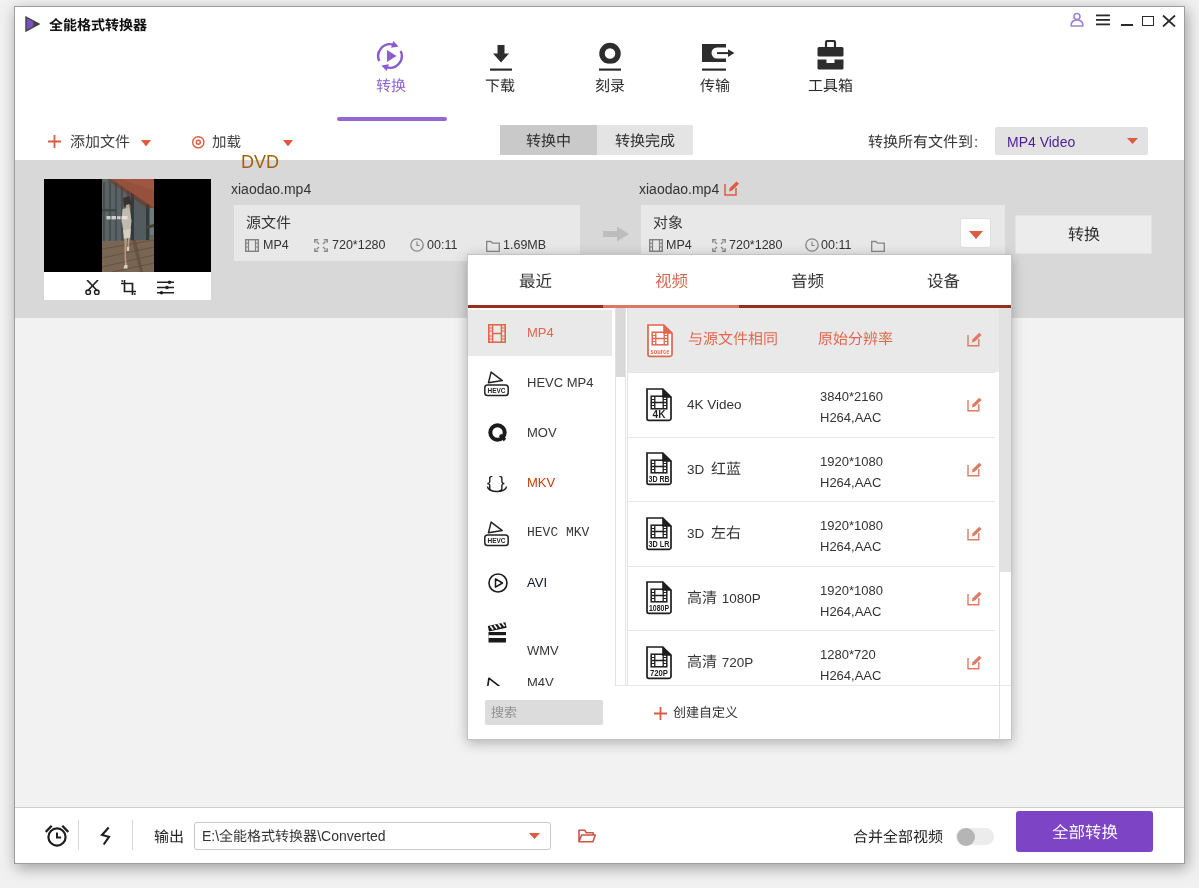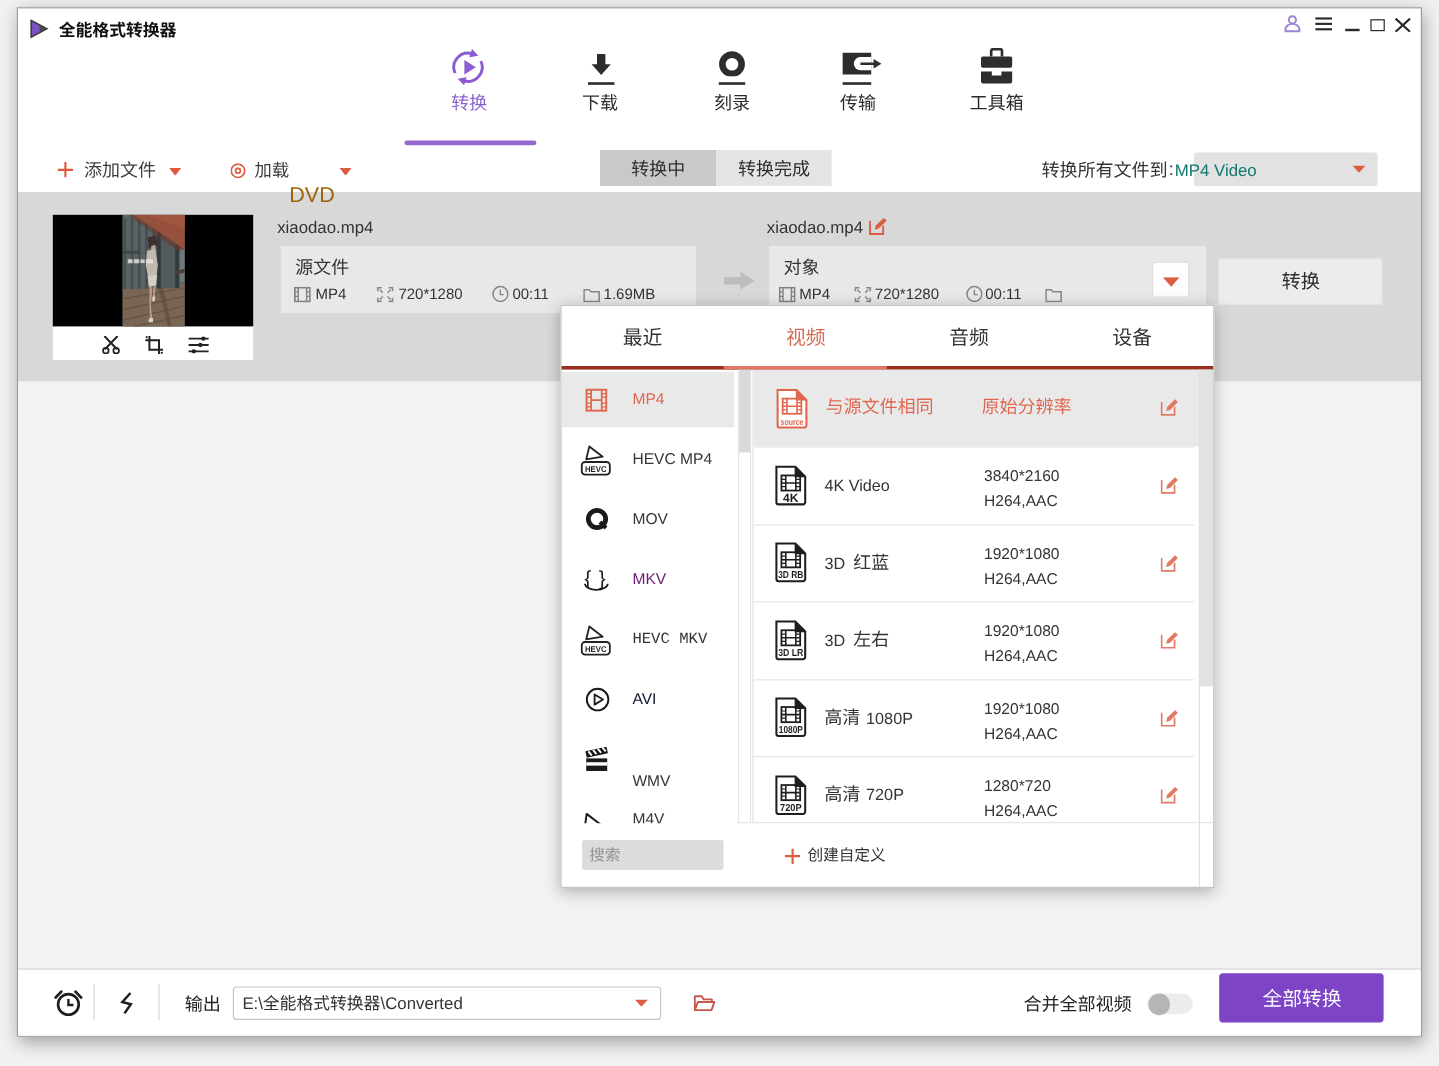--- a/index.html
+++ b/index.html
@@ -227,21 +227,21 @@
       <use href="#c6362" x="1000"></use>
       <use href="#c6240" x="2000"></use>
       <use href="#c6709" x="3000"></use>
       <use href="#c6587" x="4000"></use>
       <use href="#c4ef6" x="5000"></use>
       <use href="#c5230" x="6000"></use>
     </g>
   </svg>
 <div class="lt" style="left:974px;top:134px;font-size:15px;color:#333;">:</div>
 <div class="ab" style="left:995px;top:127px;width:153px;height:28px;background:#e2e2e2;border-radius:2px"></div>
-<div class="lt" style="left:979px;top:135px;font-size:14px;color:#0f766e;">MP4 Video</div>
+<div class="lt" style="left:1007px;top:135px;font-size:14px;color:#4c1d95;">MP4 Video</div>
 <svg class="ab" style="left:1127px;top:138px" width="11" height="6">
     <path d="M0,0 L11,0 L5.5,6 Z" fill="#dd5b41"></path>
   </svg>
 <div class="ab" style="left:44px;top:179px;width:167px;height:121px;background:#fff"></div>
 <div class="ab" style="left:44px;top:179px;width:167px;height:93px;background:#000"></div>
 <svg class="ab" style="left:102px;top:179px" width="52" height="93">
     <rect width="52" height="93" fill="#5e6668"></rect>
     <rect x="0" y="2" width="30" height="62" fill="#5a6466"></rect>
     <path d="M2,3 L2,63 M8,3 L8,63 M14,3 L14,63 M20,3 L20,63 M26,3 L26,63" stroke="#48504f" stroke-width="2.2"></path>
     <rect x="0" y="30" width="15" height="2.5" fill="#3f4645"></rect>
@@ -481,21 +481,21 @@
       </g>
       <rect x="0.5" y="9" width="17.5" height="10.5" fill="#1a1a1a"></rect>
       <rect x="0.5" y="12.2" width="17.5" height="2.8" fill="#fff"></rect>
     </svg>
     <svg style="position:absolute;left:17px;top:364px;overflow:visible" width="24" height="22">
       <path d="M4,20 L4,7 L19,15.5 Z" fill="none" stroke="#1a1a1a" stroke-width="1.6" stroke-linejoin="round" transform="rotate(8 10 13)"></path>
     </svg>
     <div style="position:absolute;left:60px;top:18px;font-size:13px;line-height:14px;color:#e0664d;font-family:'Liberation Sans',sans-serif">MP4</div>
     <div style="position:absolute;left:60px;top:68px;font-size:13px;line-height:14px;color:#363636;font-family:'Liberation Sans',sans-serif">HEVC MP4</div>
     <div style="position:absolute;left:60px;top:118px;font-size:13px;line-height:14px;color:#363636;font-family:'Liberation Sans',sans-serif">MOV</div>
-    <div style="position:absolute;left:60px;top:168px;font-size:13px;line-height:14px;color:#701a75;font-family:'Liberation Sans',sans-serif">MKV</div>
+    <div style="position:absolute;left:60px;top:168px;font-size:13px;line-height:14px;color:#c2410c;font-family:'Liberation Sans',sans-serif">MKV</div>
     <div style="position:absolute;left:60px;top:218px;font-size:13px;line-height:14px;color:#363636;font-family:Liberation Mono, monospace">HEVC MKV</div>
     <div style="position:absolute;left:60px;top:268px;font-size:13px;line-height:14px;color:#0f172a;font-family:'Liberation Sans',sans-serif">AVI</div>
     <div style="position:absolute;left:60px;top:336px;font-size:13px;line-height:14px;color:#363636;font-family:'Liberation Sans',sans-serif">WMV</div>
     <div style="position:absolute;left:60px;top:368px;font-size:13px;line-height:14px;color:#363636;font-family:'Liberation Sans',sans-serif">M4V</div>
   </div>
 <div class="ab" style="left:615px;top:308px;width:1px;height:377px;background:#e3e3e3"></div>
 <div class="ab" style="left:625px;top:308px;width:1px;height:377px;background:#e3e3e3"></div>
 <div class="ab" style="left:616px;top:308px;width:9px;height:69px;background:#d9d9d9"></div>
 <div class="ab" style="left:627px;top:308px;width:1px;height:378px;background:#e2e2e2"></div>
 <div class="ab" style="left:614px;top:685px;width:397px;height:1px;background:#e6e6e6"></div>

